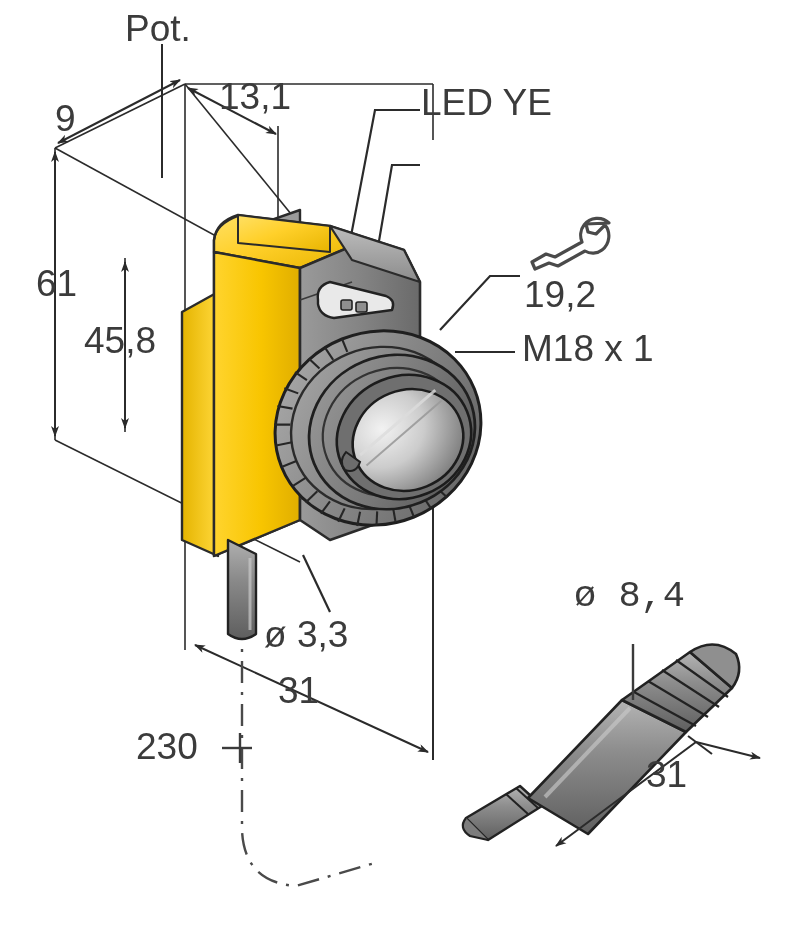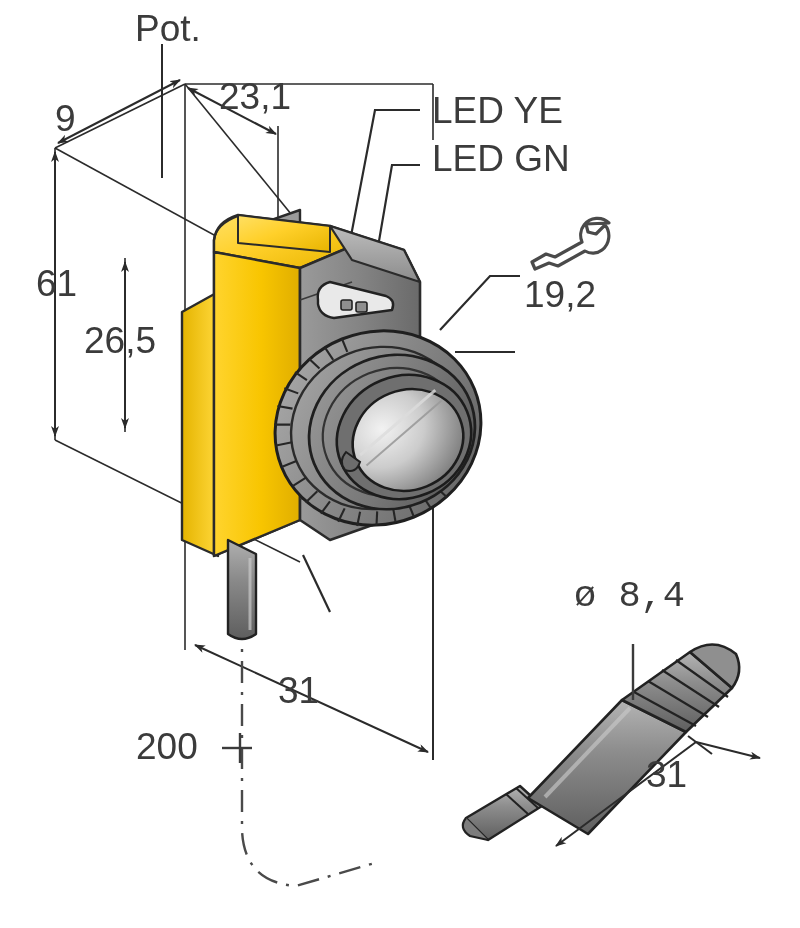--- a/index.html
+++ b/index.html
@@ -289,44 +289,45 @@
       <line x1="633" y1="644" x2="633" y2="700"></line>
     </g>
 
     <g stroke="#2b2b2b" stroke-width="2" fill="none">
       <line x1="556" y1="846" x2="696" y2="742" marker-start="url(#ahr)"></line>
       <line x1="696" y1="742" x2="760" y2="758" marker-end="url(#ah)"></line>
       <line x1="688" y1="736" x2="712" y2="754"></line>
     </g>
   </svg>
 
-  <div class="dim-label sz-lg" style="left:135px; top:10px;">Pot.</div>
-
-  <div class="dim-label sz-lg" style="left:219px; top:78px;">23,1</div>
+  <div class="dim-label sz-lg" style="left:125px; top:10px;">Pot.</div>
+
+  <div class="dim-label sz-lg" style="left:219px; top:78px;">13,1</div>
 
   <div class="dim-label sz-lg" style="left:55px; top:100px;">9</div>
 
   <div class="dim-label sz-lg" style="left:36px; top:265px;">61</div>
 
-  <div class="dim-label sz-lg" style="left:84px; top:322px;">26,5</div>
-
-  <div class="dim-label sz-lg" style="left:432px; top:84px;margin-top:8px;">LED YE</div>
-
-  <div class="dim-label sz-lg" style="left:432px; top:140px;">LED GN</div>
+  <div class="dim-label sz-lg" style="left:84px; top:322px;">45,8</div>
+
+  <div class="dim-label sz-lg" style="left:421px; top:84px;">LED YE</div>
+
 
   <svg style="position:absolute; left:524px; top:214px; width:92px; height:62px;" viewBox="0 0 92 62">
     <path d="M85,9 C78,2 66,3 60,11 C56,16 56,23 58,28 L31,43 L22,40 L8,48 L11,55 L25,49 L34,52 L61,37
              C66,40 73,40 78,36 C86,30 87,18 81,11 L72,20 L64,18 L62,10 Z" fill="none" stroke="#4a4a4a" stroke-width="3.2" stroke-linejoin="round" stroke-linecap="round"></path>
   </svg>
 
   <div class="dim-label sz-lg" style="left:524px; top:276px;">19,2</div>
 
-
+  <div class="dim-label sz-lg" style="left:522px; top:330px;">M18 x 1</div>
+
+  <div class="dim-label sz-lg" style="left:264px; top:616px;">ø 3,3</div>
 
   <div class="dim-label sz-lg" style="left:278px; top:672px;">31</div>
 
-  <div class="dim-label sz-lg" style="left:136px; top:728px;">200</div>
+  <div class="dim-label sz-lg" style="left:136px; top:728px;">230</div>
 
   <div class="dim-label sz-lg" style="left:574px; top:578px;font-family:Liberation Mono, monospace;">ø 8,4</div>
 
   <div class="dim-label sz-lg" style="left:646px; top:756px;">31</div>
 
 </div>
 
 </body></html>

